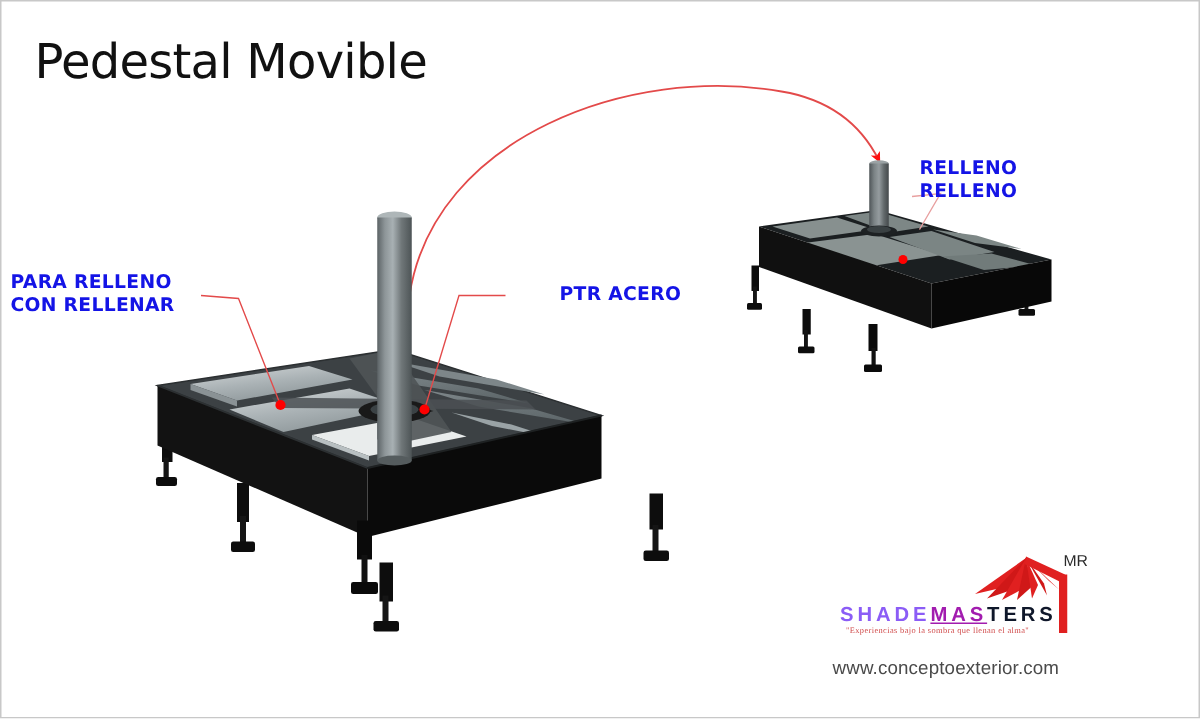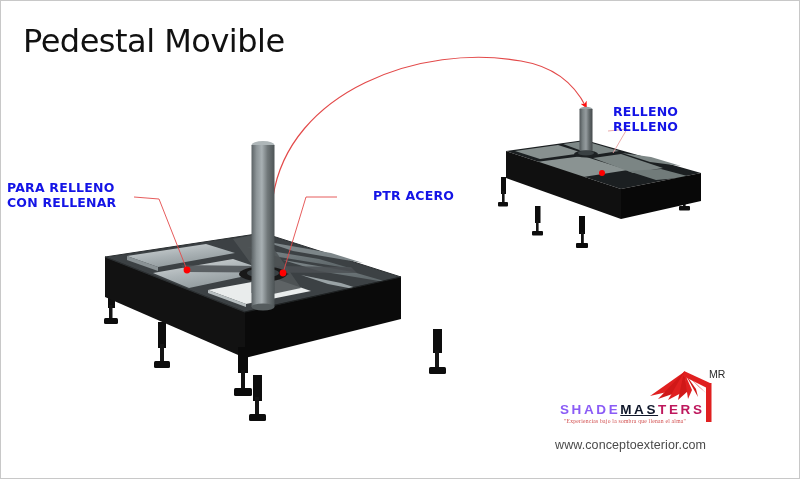--- a/index.html
+++ b/index.html
@@ -73,22 +73,22 @@
   #logo-wordmark {
     position: absolute;
     left: 14px; top: 36px;
     font-family: "Liberation Sans", sans-serif;
     font-size: 13.5px;
     font-weight: bold;
     letter-spacing: 2.6px;
     white-space: nowrap;
   }
   #logo-wordmark .shade  { color: #8b5cf6; }
-  #logo-wordmark .mas    { color: #0f172a; text-decoration: underline; }
-  #logo-wordmark .ters   { color: #be185d; }
+  #logo-wordmark .mas    { color: #a21caf; text-decoration: underline; }
+  #logo-wordmark .ters   { color: #0f172a; }
   #logo-tagline {
     position: absolute;
     left: 18px; top: 52px;
     font-family: "Liberation Serif", serif;
     font-size: 5.6px;
     color: #d04a4a;
     letter-spacing: 0.25px;
     white-space: nowrap;
   }
   #logo-url {

